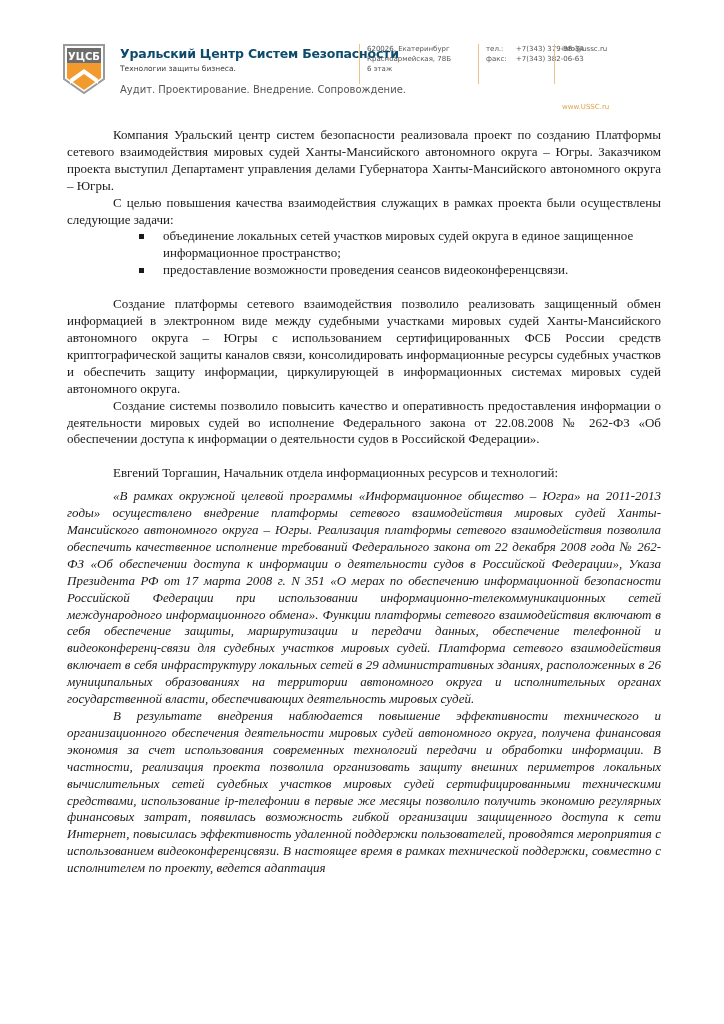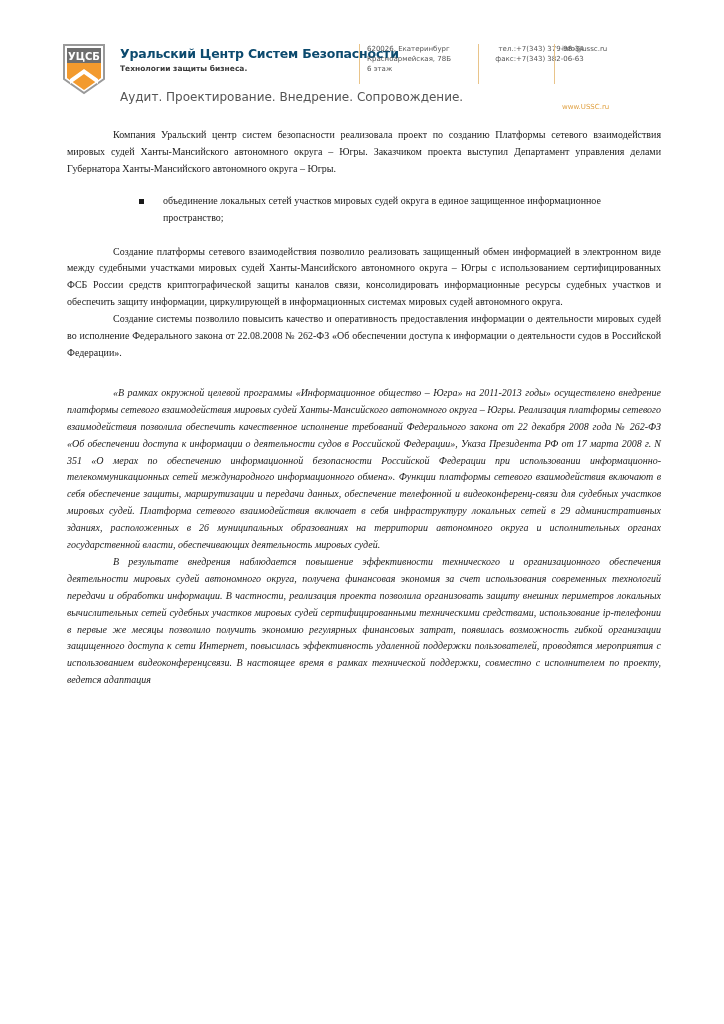--- a/index.html
+++ b/index.html
@@ -4,34 +4,34 @@
   <style>
     * { box-sizing: border-box; margin: 0; padding: 0; }
     html, body { width: 724px; height: 1024px; background: #ffffff; overflow: hidden; }
     body { position: relative; font-family: "Liberation Serif", "DejaVu Serif", serif; color: #1a1a1a; }
 
     
     .header { position: absolute; top: 38px; left: 62px; width: 640px; height: 60px; }
     .logo { position: absolute; left: 0; top: 5px; width: 44px; height: 52px; }
     .brand { position: absolute; left: 58px; top: 8px; font-family: "DejaVu Sans", "Liberation Sans", sans-serif; }
     .brand-name { font-size: 12.5px; font-weight: bold; color: #0c4a6e; letter-spacing: -0.2px; white-space: nowrap; }
-    .brand-tagline { font-size: 7.5px; font-weight: bold; color: #3a3a3a; margin-top: 3px; white-space: nowrap; }
-    .brand-services { font-size: 12px; color: #555; margin-top: 17px; white-space: nowrap; }
+    .brand-tagline { font-size: 7.5px; font-weight: normal; color: #3a3a3a; margin-top: 3px; white-space: nowrap; }
+    .brand-services { font-size: 10px; color: #555; margin-top: 11px; white-space: nowrap; }
     .contact-col { position: absolute; top: 6px; font-family: "DejaVu Sans", "Liberation Sans", sans-serif; font-size: 7px; line-height: 10px; color: #555; padding-left: 7px; border-left: 1px solid #e9c48a; height: 40px; white-space: nowrap; }
     .contact-col.addr { left: 297px; }
     .contact-col.phone { left: 416px; }
     .contact-col.web { left: 492px; }
     .contact-col .link { color: #e0a040; margin-top: 48px; }
-    .contact-col .lbl { display: inline-block; width: 30px; text-align: right; }
+    .contact-col .lbl { display: inline-block; width: 30px; }
 
     
-    .page-text { position: absolute; left: 67px; top: 127px; width: 594px; font-size: 10px; line-height: 16.9px; text-align: justify; }
+    .page-text { position: absolute; left: 67px; top: 127px; width: 594px; font-size: 13px; line-height: 16.9px; text-align: justify; }
     .page-text p { text-indent: 46px; }
     .page-text ul { list-style: none; margin: 0 0 0 96px; }
-    .page-text li { position: relative; padding-left: 0; text-align: left; margin-top: 15px; }
+    .page-text li { position: relative; padding-left: 0; text-align: left; }
     .page-text li::before { content: ""; position: absolute; left: -24px; top: 6px; width: 5px; height: 5px; background: #1a1a1a; }
     .gap { height: 17px; }
     .italic { font-style: italic; }
   </style>
 </head>
 <body>
 
 <div class="header">
   <svg class="logo" viewBox="0 0 44 52">
     <path d="M2 2 H42 V36 L22 50 L2 36 Z" fill="#ffffff" stroke="#9a9a9a" stroke-width="2"></path>
@@ -59,23 +59,26 @@
   </div>
 
   <div class="contact-col web">
     <div>info@ussc.ru</div>
     <div class="link">www.USSC.ru</div>
   </div>
 </div>
 
 <div class="page-text">
   <p>Компания Уральский центр систем безопасности реализовала проект по созданию Платформы сетевого взаимодействия мировых судей Ханты-Мансийского автономного округа – Югры. Заказчиком проекта выступил Департамент управления делами Губернатора Ханты-Мансийского автономного округа – Югры.</p>
+  <p>С целью повышения качества взаимодействия служащих в рамках проекта были осуществлены следующие задачи:</p>
   <ul>
     <li>объединение локальных сетей участков мировых судей округа в единое защищенное информационное пространство;</li>
+    <li>предоставление возможности проведения сеансов видеоконференцсвязи.</li>
   </ul>
   <div class="gap"></div>
   <p>Создание платформы сетевого взаимодействия позволило реализовать защищенный обмен информацией в электронном виде между судебными участками мировых судей Ханты-Мансийского автономного округа – Югры с использованием сертифицированных ФСБ России средств криптографической защиты каналов связи, консолидировать информационные ресурсы судебных участков и обеспечить защиту информации, циркулирующей в информационных системах мировых судей автономного округа.</p>
   <p>Создание системы позволило повысить качество и оперативность предоставления информации о деятельности мировых судей во исполнение Федерального закона от 22.08.2008 № 262-ФЗ «Об обеспечении доступа к информации о деятельности судов в Российской Федерации».</p>
   <div class="gap"></div>
+  <p>Евгений Торгашин, Начальник отдела информационных ресурсов и технологий:</p>
   <div style="height:6px"></div>
   <p class="italic">«В рамках окружной целевой программы «Информационное общество – Югра» на 2011-2013 годы» осуществлено внедрение платформы сетевого взаимодействия мировых судей Ханты-Мансийского автономного округа – Югры. Реализация платформы сетевого взаимодействия позволила обеспечить качественное исполнение требований Федерального закона от 22 декабря 2008 года № 262-ФЗ «Об обеспечении доступа к информации о деятельности судов в Российской Федерации», Указа Президента РФ от 17 марта 2008 г. N 351 «О мерах по обеспечению информационной безопасности Российской Федерации при использовании информационно-телекоммуникационных сетей международного информационного обмена». Функции платформы сетевого взаимодействия включают в себя обеспечение защиты, маршрутизации и передачи данных, обеспечение телефонной и видеоконференц-связи для судебных участков мировых судей. Платформа сетевого взаимодействия включает в себя инфраструктуру локальных сетей в 29 административных зданиях, расположенных в 26 муниципальных образованиях на территории автономного округа и исполнительных органах государственной власти, обеспечивающих деятельность мировых судей.</p>
   <p class="italic">В результате внедрения наблюдается повышение эффективности технического и организационного обеспечения деятельности мировых судей автономного округа, получена финансовая экономия за счет использования современных технологий передачи и обработки информации. В частности, реализация проекта позволила организовать защиту внешних периметров локальных вычислительных сетей судебных участков мировых судей сертифицированными техническими средствами, использование ip-телефонии в первые же месяцы позволило получить экономию регулярных финансовых затрат, появилась возможность гибкой организации защищенного доступа к сети Интернет, повысилась эффективность удаленной поддержки пользователей, проводятся мероприятия с использованием видеоконференцсвязи. В настоящее время в рамках технической поддержки, совместно с исполнителем по проекту, ведется адаптация</p>
 </div>
 
 </body></html>

